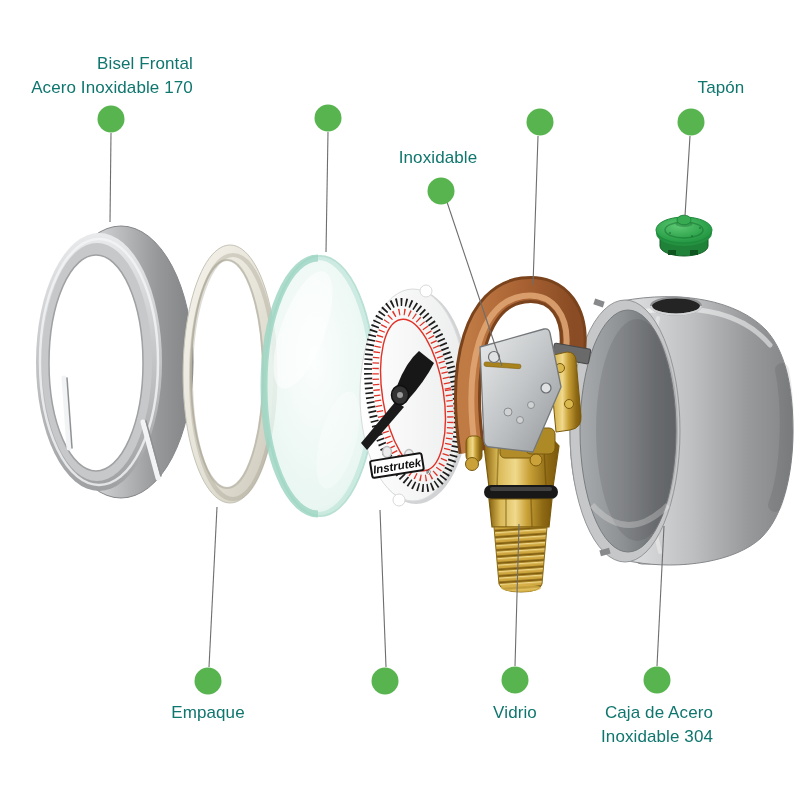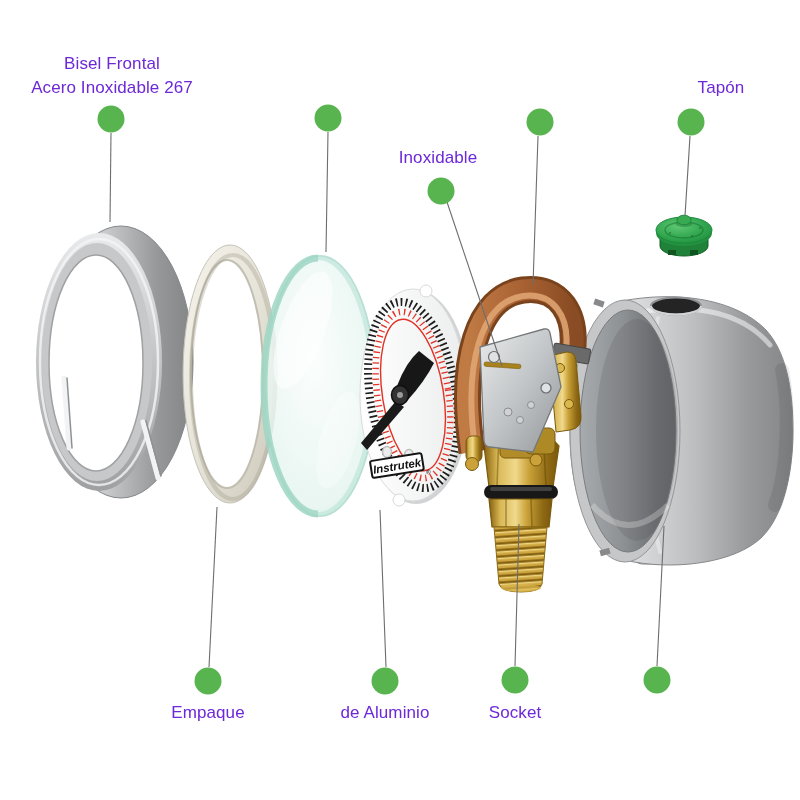--- a/index.html
+++ b/index.html
@@ -3,22 +3,22 @@
 <meta charset="utf-8">
 <style>
   html,body{margin:0;padding:0;}
   body{
     width:800px;height:800px;background:#ffffff;position:relative;overflow:hidden;
     font-family:"Liberation Sans", sans-serif;
   }
   .stage{position:absolute;inset:0;}
   svg.parts{position:absolute;left:0;top:0;}
   .label{
-    position:absolute;transform:translateX(-50%);text-align:center;
-    font-size:17px;line-height:24px;color:#6d28d9;white-space:nowrap;
+    position:absolute;transform:translateX(-50%);text-align:right;
+    font-size:17px;line-height:24px;color:#0f766e;white-space:nowrap;
     letter-spacing:.1px;
   }
   .dot{
     position:absolute;width:27px;height:27px;border-radius:50%;
     background:#57b44e;transform:translate(-50%,-50%);
   }
 </style>
 </head>
 <body>
 
@@ -239,31 +239,34 @@
   <div class="dot" style="left:540px;top:122px"></div>
   <div class="dot" style="left:691px;top:122px"></div>
   <div class="dot" style="left:441px;top:191px"></div>
   <div class="dot" style="left:208px;top:681px"></div>
   <div class="dot" style="left:385px;top:681px"></div>
   <div class="dot" style="left:515px;top:680px"></div>
   <div class="dot" style="left:657px;top:680px"></div>
 
   <div class="label" style="left:112px;top:52px">
     <div>Bisel Frontal</div>
-    <div>Acero Inoxidable 267</div>
+    <div>Acero Inoxidable 170</div>
   </div>
   <div class="label" style="left:721px;top:76px">
     <div>Tapón</div>
   </div>
   <div class="label" style="left:438px;top:146px">
     <div>Inoxidable</div>
   </div>
   <div class="label" style="left:208px;top:701px">
     <div>Empaque</div>
   </div>
   <div class="label" style="left:385px;top:701px">
-    <div>de Aluminio</div>
   </div>
   <div class="label" style="left:515px;top:701px">
-    <div>Socket</div>
+    <div>Vidrio</div>
+  </div>
+  <div class="label" style="left:657px;top:701px">
+    <div>Caja de Acero</div>
+    <div>Inoxidable 304</div>
   </div>
 
 </div>
 
 </body></html>

